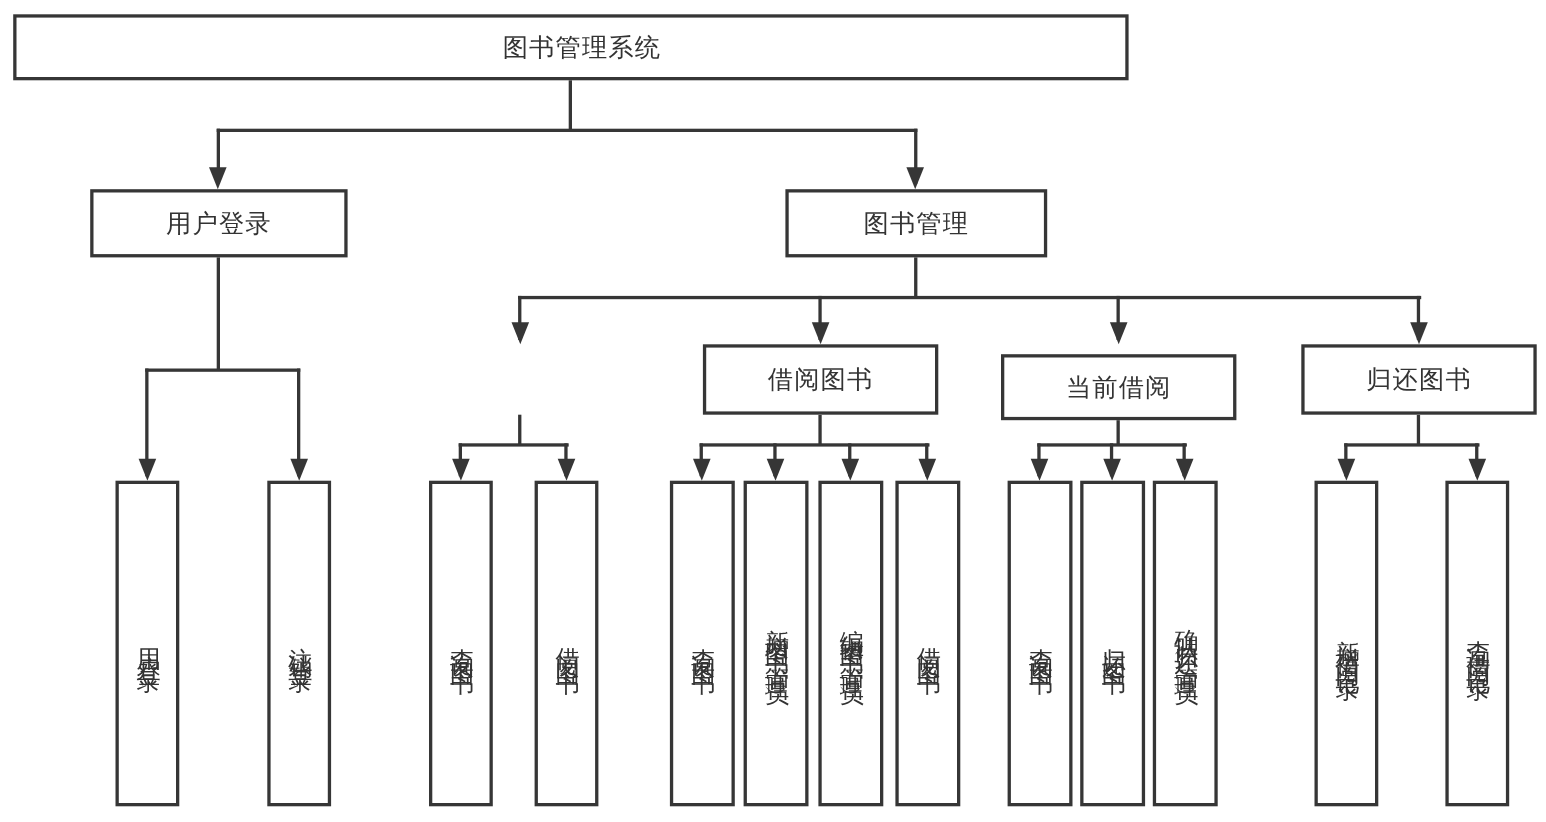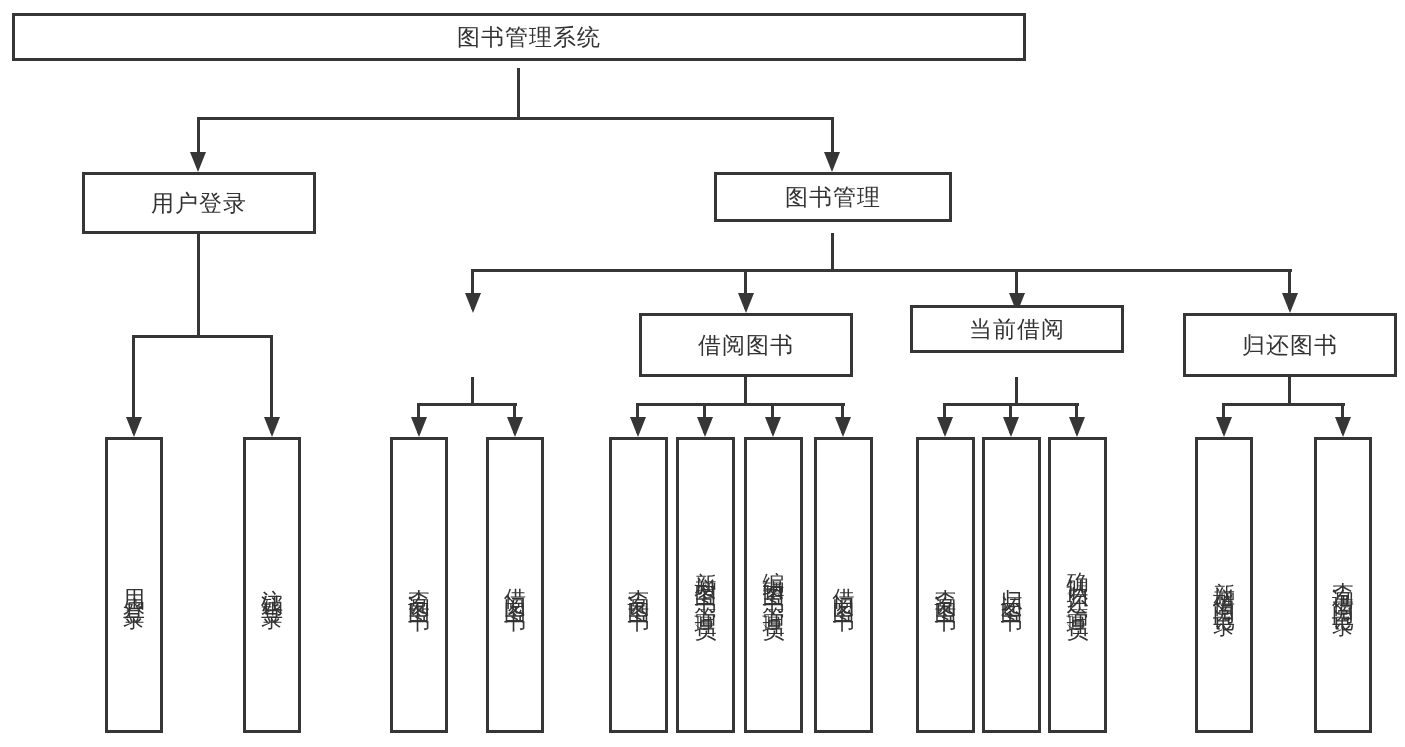--- a/index.html
+++ b/index.html
@@ -123,38 +123,38 @@
   <div class="line v" style="left:1075px; top:403px; height:30px;"></div>
   <div class="arrow" style="left:1069px; top:417px;"></div>
 
   <div class="line v" style="left:1288px; top:377px; height:28px;"></div>
   <div class="line h" style="left:1222px; top:403px; width:123px;"></div>
   <div class="line v" style="left:1222px; top:403px; height:30px;"></div>
   <div class="arrow" style="left:1216px; top:417px;"></div>
   <div class="line v" style="left:1341px; top:403px; height:30px;"></div>
   <div class="arrow" style="left:1335px; top:417px;"></div>
 
-  <div class="node" style="left:12px; top:13px; width:1014px; height:48px;padding-left:20px;">
+  <div class="node" style="left:12px; top:13px; width:1014px; height:60px;padding-left:20px;">
     <span class="node-label">图书管理系统</span>
   </div>
 
   <div class="node" style="left:82px; top:172px; width:234px; height:62px;">
     <span class="node-label">用户登录</span>
   </div>
 
-  <div class="node" style="left:714px; top:172px; width:238px; height:50px;">
+  <div class="node" style="left:714px; top:172px; width:238px; height:62px;">
     <span class="node-label">图书管理</span>
   </div>
 
 
   <div class="node" style="left:639px; top:313px; width:214px; height:64px;">
     <span class="node-label">借阅图书</span>
   </div>
 
-  <div class="node" style="left:910px; top:305px; width:214px; height:48px;">
+  <div class="node" style="left:910px; top:322px; width:214px; height:60px;">
     <span class="node-label">当前借阅</span>
   </div>
 
   <div class="node" style="left:1183px; top:313px; width:214px; height:64px;">
     <span class="node-label">归还图书</span>
   </div>
 
   <div class="node leaf" style="left:105px; top:437px; width:58px; height:296px;">
     <span class="node-label">用户登录</span>
   </div>

